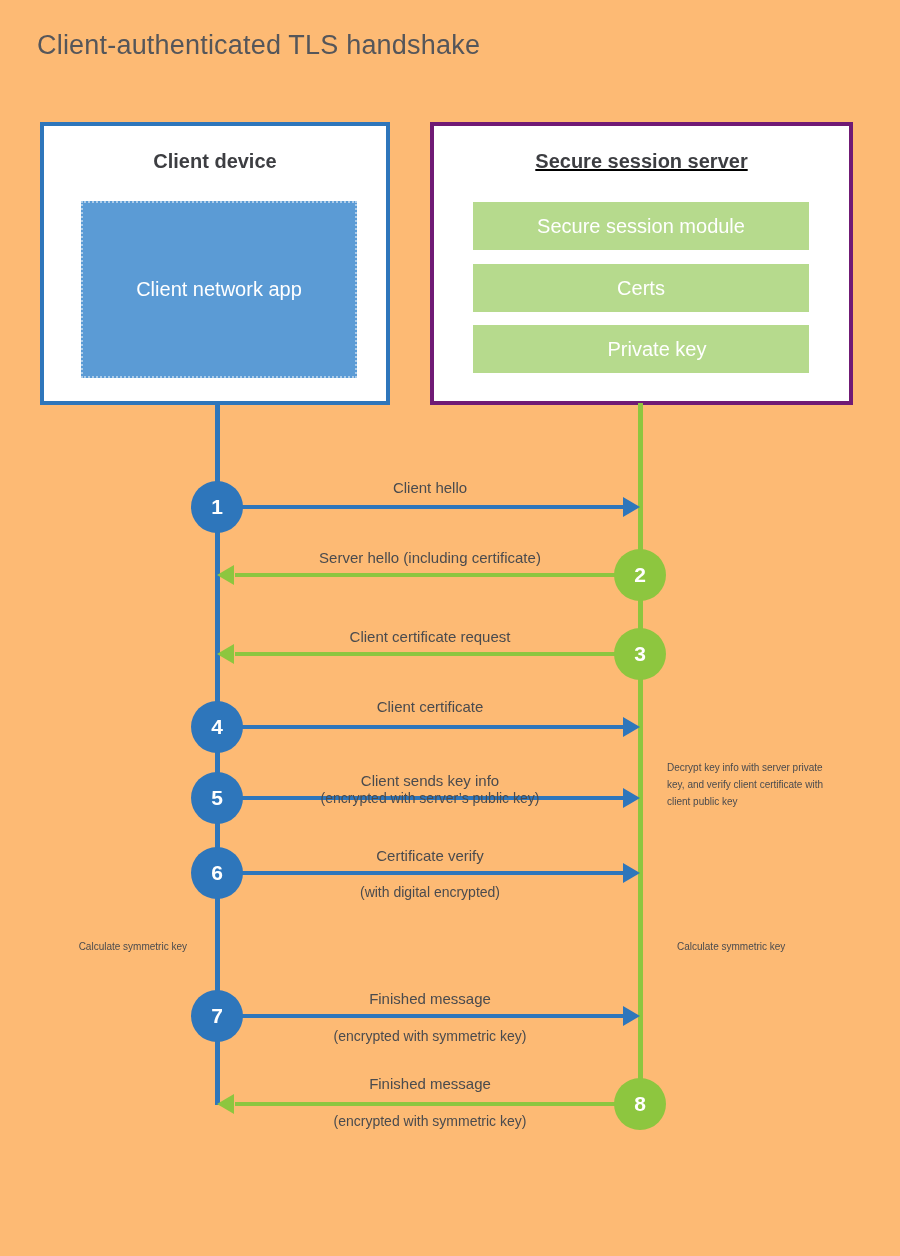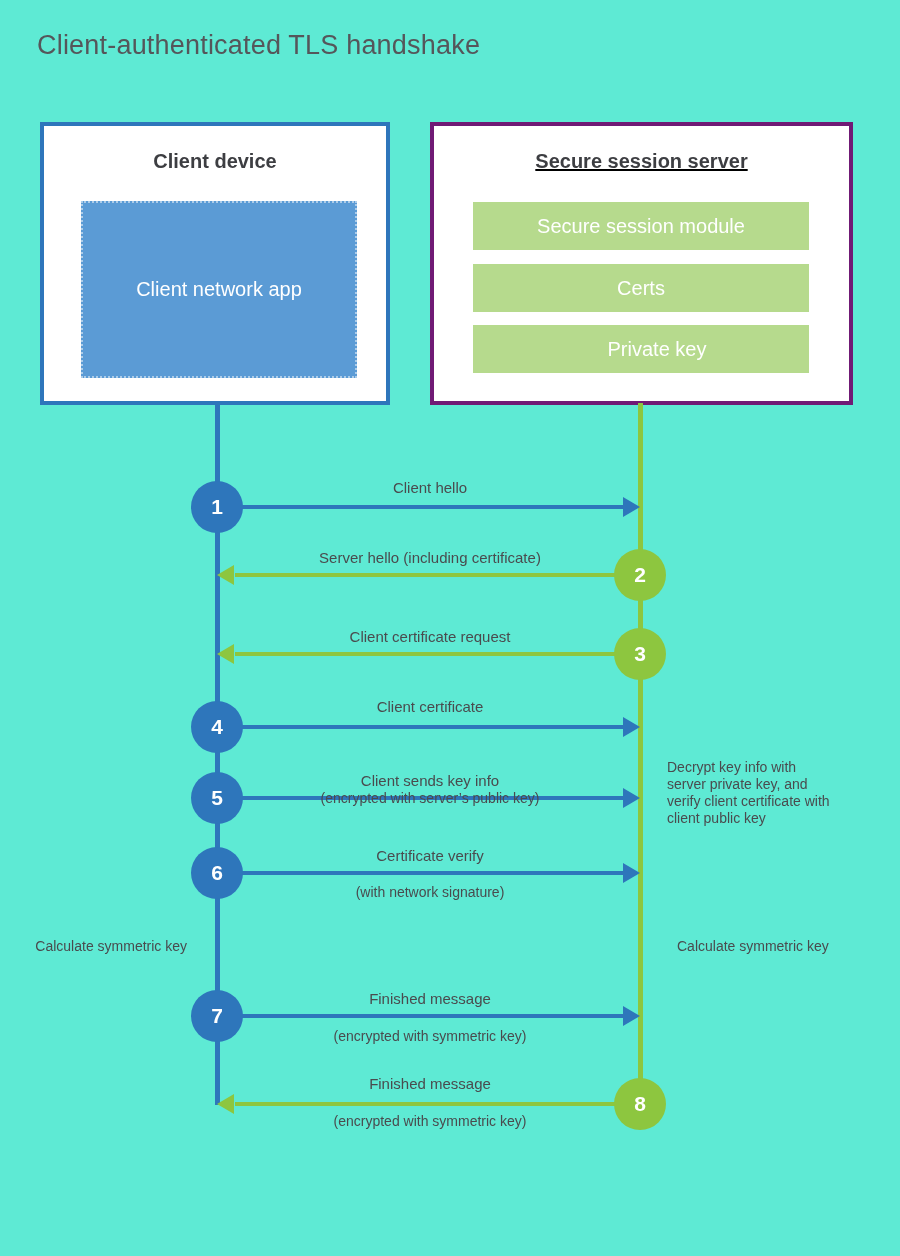--- a/index.html
+++ b/index.html
@@ -1,21 +1,21 @@
 <!DOCTYPE html>
 <html><head>
 <meta charset="utf-8">
 <style>
   * { margin: 0; padding: 0; box-sizing: border-box; }
   html, body { background: #ffffff; }
   .page {
     position: relative;
     width: 900px;
     height: 1256px;
-    background: #5eead4;
+    background: #fdba74;
     font-family: "Liberation Sans", "DejaVu Sans", sans-serif;
     overflow: hidden;
   }
   .title {
     position: absolute;
     left: 37px; top: 30px;
     font-size: 27px;
     font-weight: 300;
     color: #55565a;
     letter-spacing: 0.2px;
@@ -118,21 +118,21 @@
   .l2 { top: 549px; }
   .l3 { top: 628px; }
   .l4 { top: 698px; }
   .l5 { top: 772px; }  .l5s { top: 790px; }
   .l6 { top: 847px; }  .l6s { top: 884px; }
   .l7 { top: 990px; }  .l7s { top: 1028px; }
   .l8 { top: 1075px; } .l8s { top: 1113px; }
   
   .side-note {
     position: absolute;
-    font-size: 14px;
+    font-size: 10px;
     line-height: 17px;
     color: #4a4b4e;
   }
   .note-decrypt   { left: 667px; top: 759px; width: 164px; text-align: left; }
   .note-calc-left { left: 27px;  top: 938px; width: 160px; text-align: right; }
   .note-calc-right{ left: 677px; top: 938px; width: 160px; text-align: left; }
 </style>
 </head>
 <body>
 
@@ -177,21 +177,21 @@
 
   <div class="arrow-line blue y5"></div>
   <div class="arrow-head right y5h"></div>
   <div class="msg-label l5">Client sends key info</div>
   <div class="msg-sub l5s">(encrypted with server’s public key)</div>
   <div class="step-circle blue c5">5</div>
 
   <div class="arrow-line blue y6"></div>
   <div class="arrow-head right y6h"></div>
   <div class="msg-label l6">Certificate verify</div>
-  <div class="msg-sub l6s">(with network signature)</div>
+  <div class="msg-sub l6s">(with digital encrypted)</div>
   <div class="step-circle blue c6">6</div>
 
   <div class="arrow-line blue y7"></div>
   <div class="arrow-head right y7h"></div>
   <div class="msg-label l7">Finished message</div>
   <div class="msg-sub l7s">(encrypted with symmetric key)</div>
   <div class="step-circle blue c7">7</div>
 
   <div class="arrow-line green y8"></div>
   <div class="arrow-head left y8h"></div>

